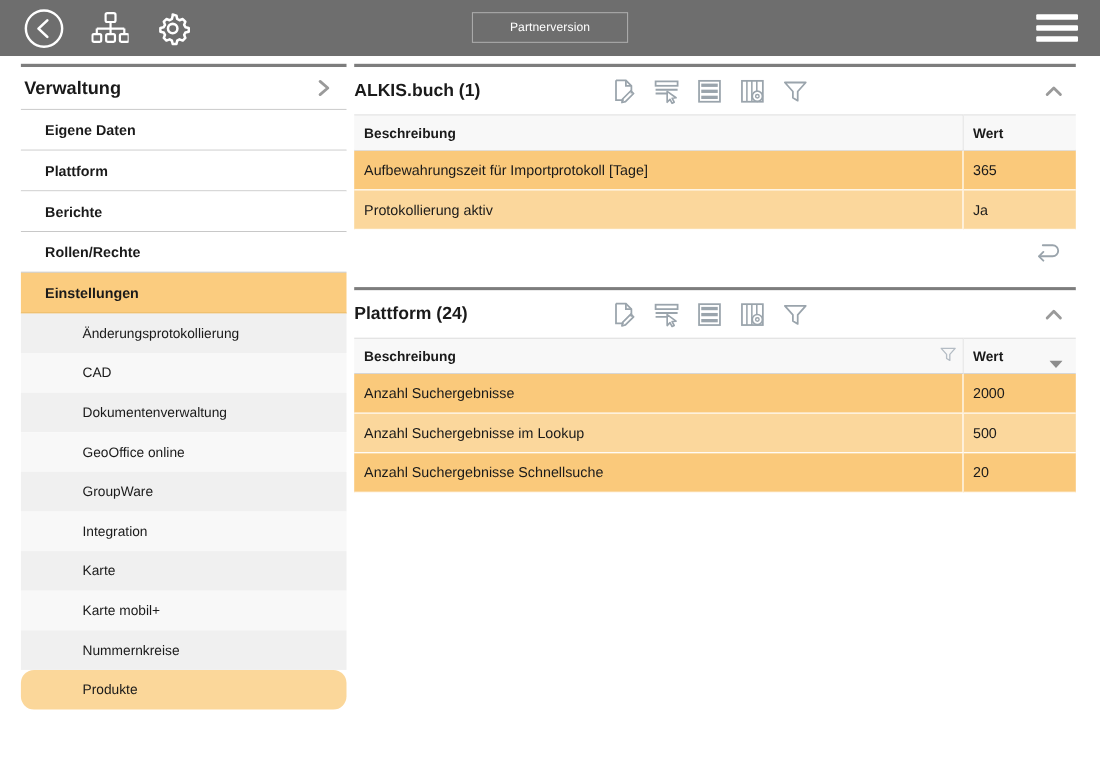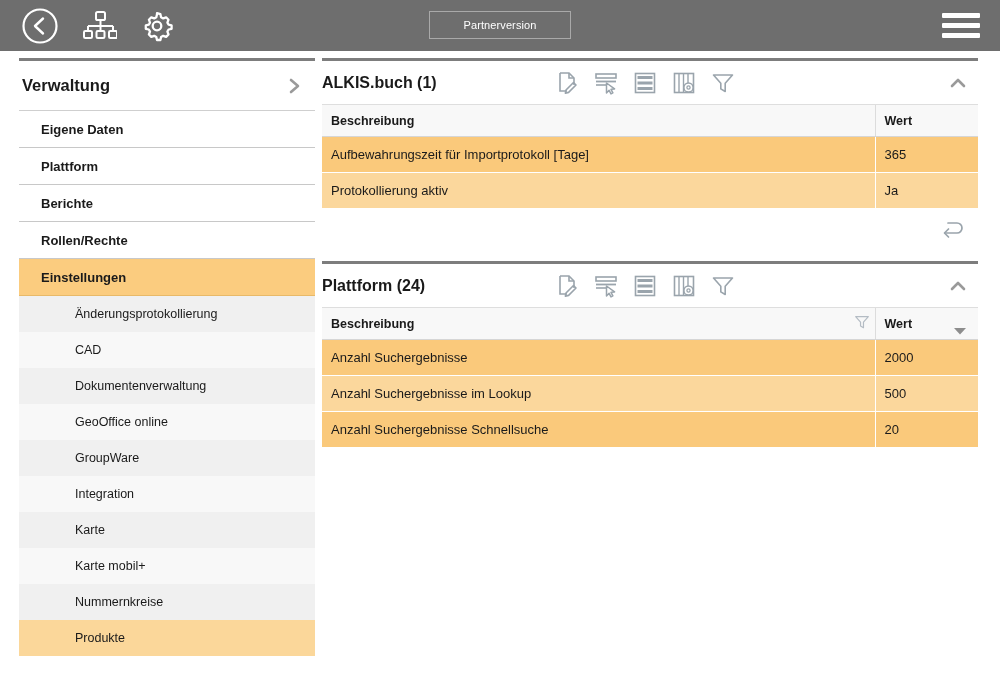--- a/index.html
+++ b/index.html
@@ -40,21 +40,21 @@
   .body-wrap { position: absolute; top: 51px; left: 0; width: 1000px; height: 637px; background:#fff; }
 
   
   .sidebar {
     position: absolute; left: 19px; top: 7px;
     width: 296px; height: 630px;
     background: #ffffff;
     border-top: 3px solid #7d7d7d;
   }
   .side-head {
-    height: 50px; display: flex; align-items: center;
+    height: 39px; display: flex; align-items: center;
     padding: 0 12px 0 3px;
     border-bottom: 1px solid #cfcfcf;
     background: #ffffff;
   }
   .side-head-title { font-size: 16.5px; font-weight: bold; color: #1a1a1a; flex: 1 1 auto; }
   .chev-right { width: 18px; height: 18px; }
 
   .side-item {
     height: 37px; display: flex; align-items: center;
     padding-left: 22px;
@@ -64,21 +64,21 @@
   }
   .side-item.selected { background: #fbcc7f; border-bottom: 1px solid #e8b968; }
 
   .side-sub {
     height: 36px; display: flex; align-items: center;
     padding-left: 56px;
     font-size: 12.5px; color: #1a1a1a;
     background: #f0f0f0;
   }
   .side-sub.alt { background: #f8f8f8; }
-  .side-sub.selected { background: #fbd79a; }
+  .side-sub.selected { background: #fbd79a; border-radius: 12px; }
 
   
   .content { position: absolute; left: 322px; top: 7px; width: 656px; }
 
   .panel { margin-bottom: 12px; }
   .panel-top-rule { height: 3px; background: #7d7d7d; }
   .panel-head {
     height: 43px; display: flex; align-items: center;
     background: #ffffff;
   }

